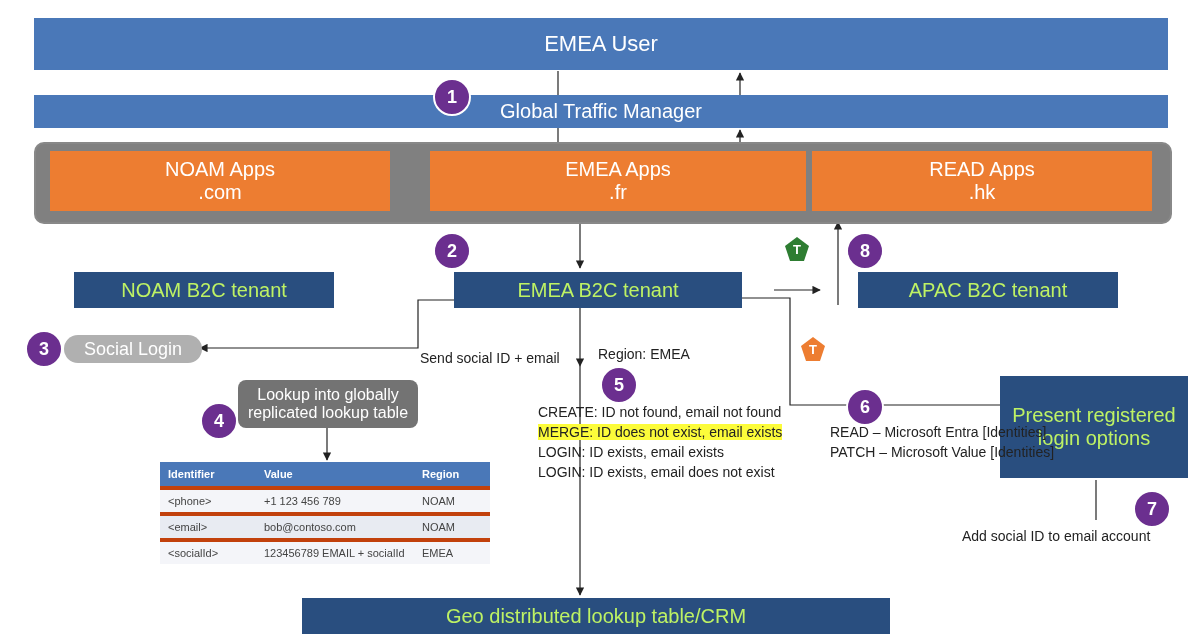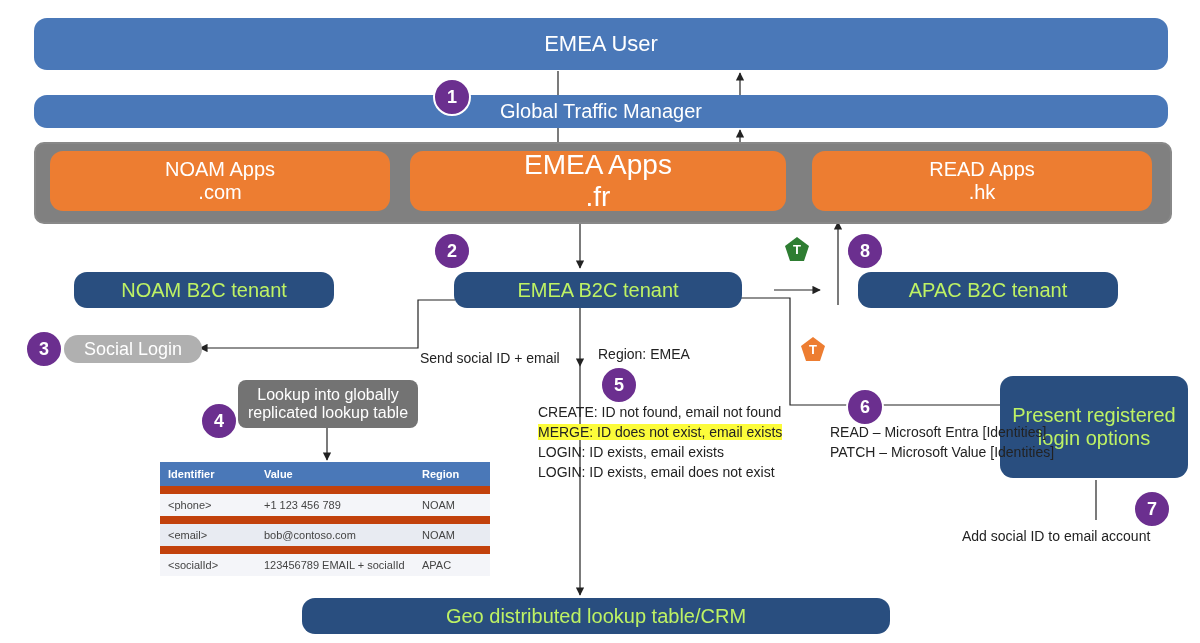--- a/index.html
+++ b/index.html
@@ -1,32 +1,32 @@
 <!DOCTYPE html>
 <html><head>
 <meta charset="utf-8">
 <style>
 html,body{margin:0;padding:0;width:1200px;height:643px;font-family:"Segoe UI",Arial,sans-serif;background:#fff}
 .canvas{position:relative;width:1200px;height:643px}
-.box{position:absolute;display:flex;align-items:center;justify-content:center;text-align:center;box-sizing:border-box;border-radius:13px}
+.box{position:absolute;display:flex;align-items:center;justify-content:center;text-align:center;box-sizing:border-box;border-radius:0}
 .blue{background:#4A78B8;color:#fff;font-size:22px}
 .darkblue{background:#294E7F;color:#bef264;font-size:22px}
 .orange{background:#ED7D31;color:#fff;font-size:22px}
 .greybox{background:#B0B0B0;color:#fff;font-size:18px;border-radius:16px}
 .cyan{background:#737373;color:#fff;font-size:16px;border-radius:8px}
 .container{position:absolute;border:2px solid #888;border-radius:10px;background:#808080}
 .badge{position:absolute;width:34px;height:34px;border-radius:50%;background:#6B2F8F;color:#fff;display:flex;align-items:center;justify-content:center;font-size:18px;font-weight:600;border:2px solid #fff;z-index:5}
 .penta{position:absolute;width:26px;height:26px;display:flex;align-items:center;justify-content:center;color:#fff;font-size:13px;font-weight:600;z-index:5}
 .penta svg{position:absolute;top:0;left:0}
 .penta span{position:relative;z-index:1}
 .lbl{position:absolute;font-size:14px;color:#222;white-space:nowrap}
 .hl{background:#FCFC3A}
 .tbl{position:absolute;border-collapse:collapse;font-size:11px;width:330px}
 .tbl th{background:#4A78B8;color:#fff;text-align:left;padding:6px 8px;font-weight:600}
-.tbl td{background:#E8EBF2;color:#444;padding:5px 8px;border-top:8px solid #c2410c}
+.tbl td{background:#E8EBF2;color:#444;padding:5px 8px;border-top:4px solid #c2410c}
 .tbl tr:nth-child(even) td{background:#F4F5F9}
 svg.arrows{position:absolute;top:0;left:0;width:1200px;height:643px;pointer-events:none}
 </style>
 </head>
 <body>
 
 <div class="canvas">
 
 <svg class="arrows">
 <defs>
@@ -71,21 +71,21 @@
     </div>
 <div class="box blue" style="left:34px;top:95px;width:1134px;height:33px;font-size:20px">
       <span>Global Traffic Manager</span>
     </div>
 
 <div class="container" style="left:34px;top:142px;width:1134px;height:78px"></div>
 <div class="box orange" style="left:50px;top:151px;width:340px;height:60px;flex-direction:column;font-size:20px">
   <span>NOAM Apps</span>
   <span>.com</span>
 </div>
-<div class="box orange" style="left:410px;top:151px;width:376px;height:60px;flex-direction:column;font-size:28px">
+<div class="box orange" style="left:430px;top:151px;width:376px;height:60px;flex-direction:column;font-size:20px">
   <span>EMEA Apps</span>
   <span>.fr</span>
 </div>
 <div class="box orange" style="left:812px;top:151px;width:340px;height:60px;flex-direction:column;font-size:20px">
   <span>READ Apps</span>
   <span>.hk</span>
 </div>
 
 <div class="box darkblue" style="left:74px;top:272px;width:260px;height:36px;font-size:20px">
       <span>NOAM B2C tenant</span>
@@ -174,18 +174,18 @@
           <td>NOAM</td>
         </tr>
   <tr>
           <td>&lt;email&gt;</td>
           <td>bob@contoso.com</td>
           <td>NOAM</td>
         </tr>
   <tr>
           <td>&lt;socialId&gt;</td>
           <td>123456789 EMAIL + socialId</td>
-          <td>APAC</td>
+          <td>EMEA</td>
         </tr>
 </tbody>
     </table>
 
 </div>
 
 </body></html>

